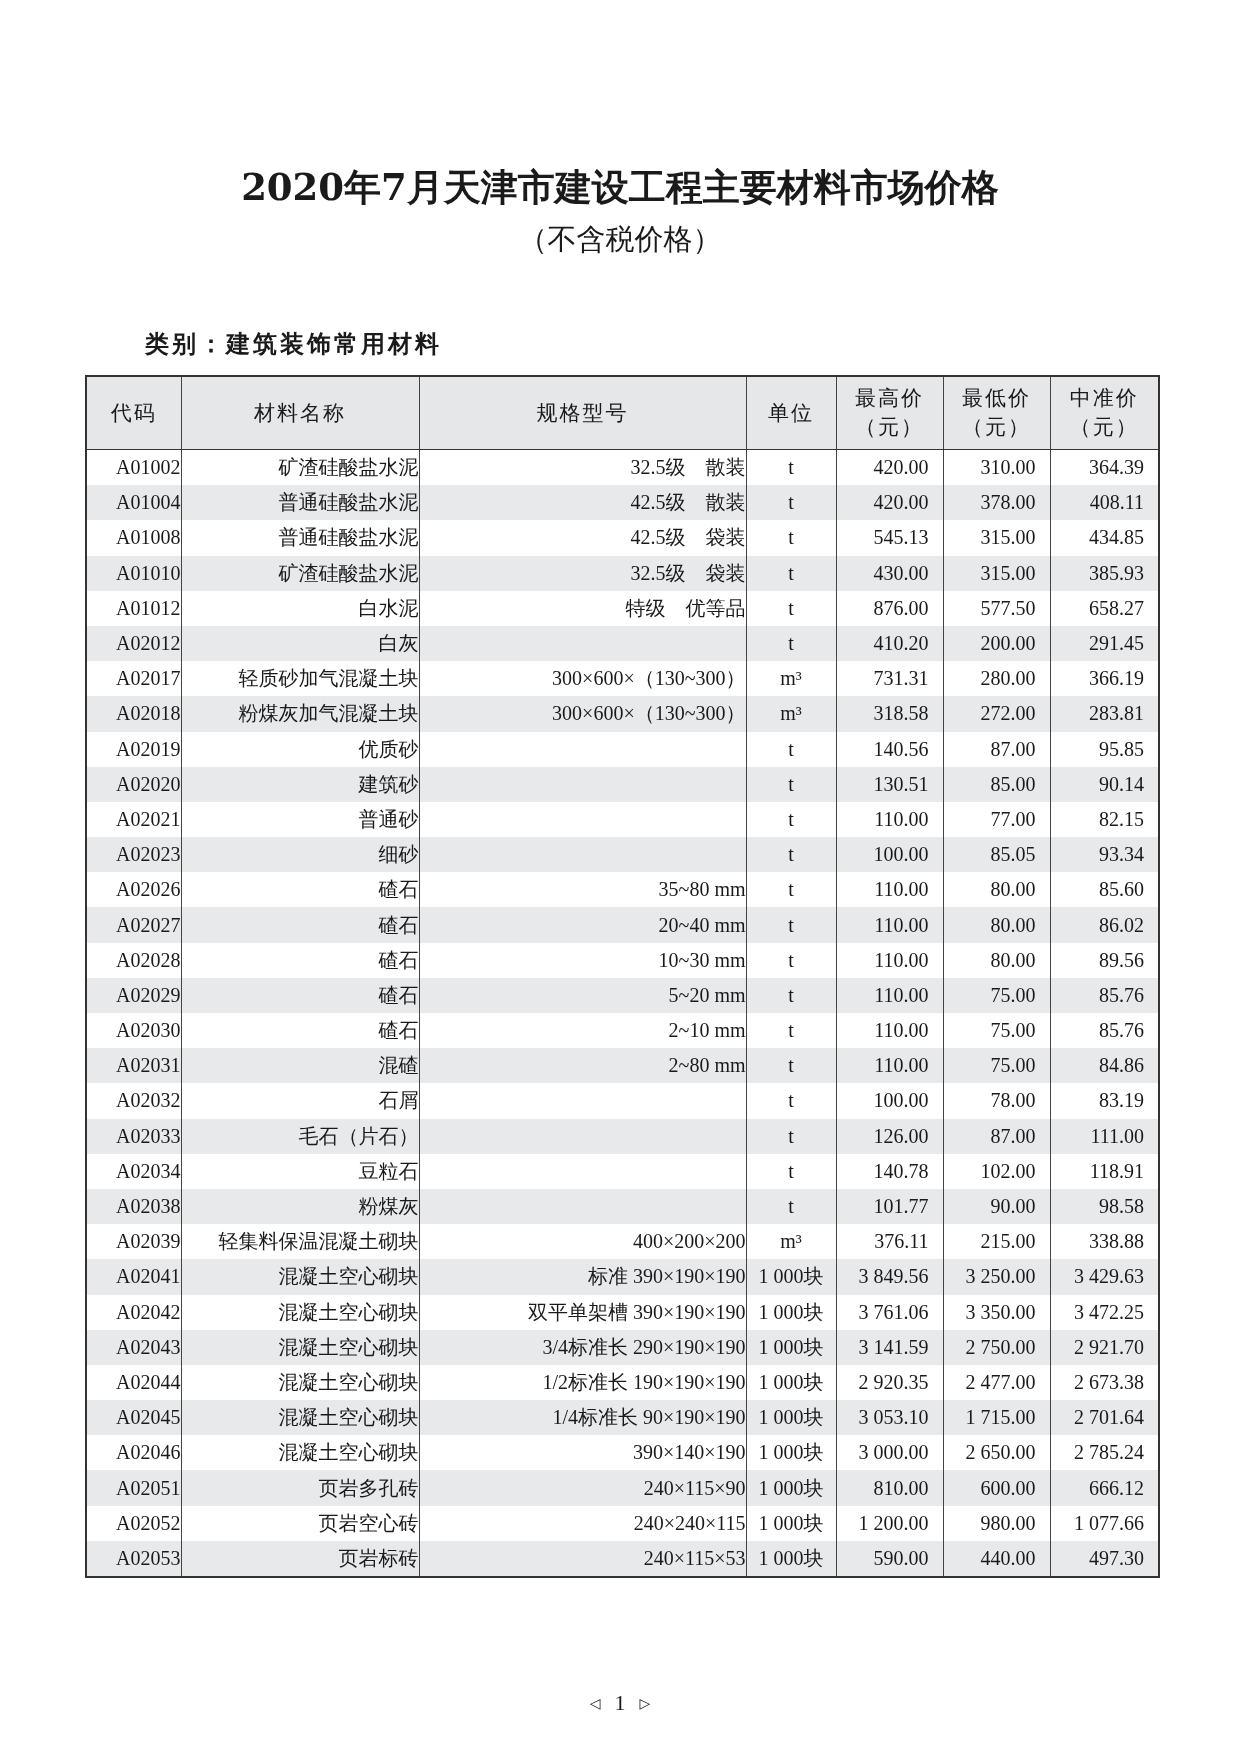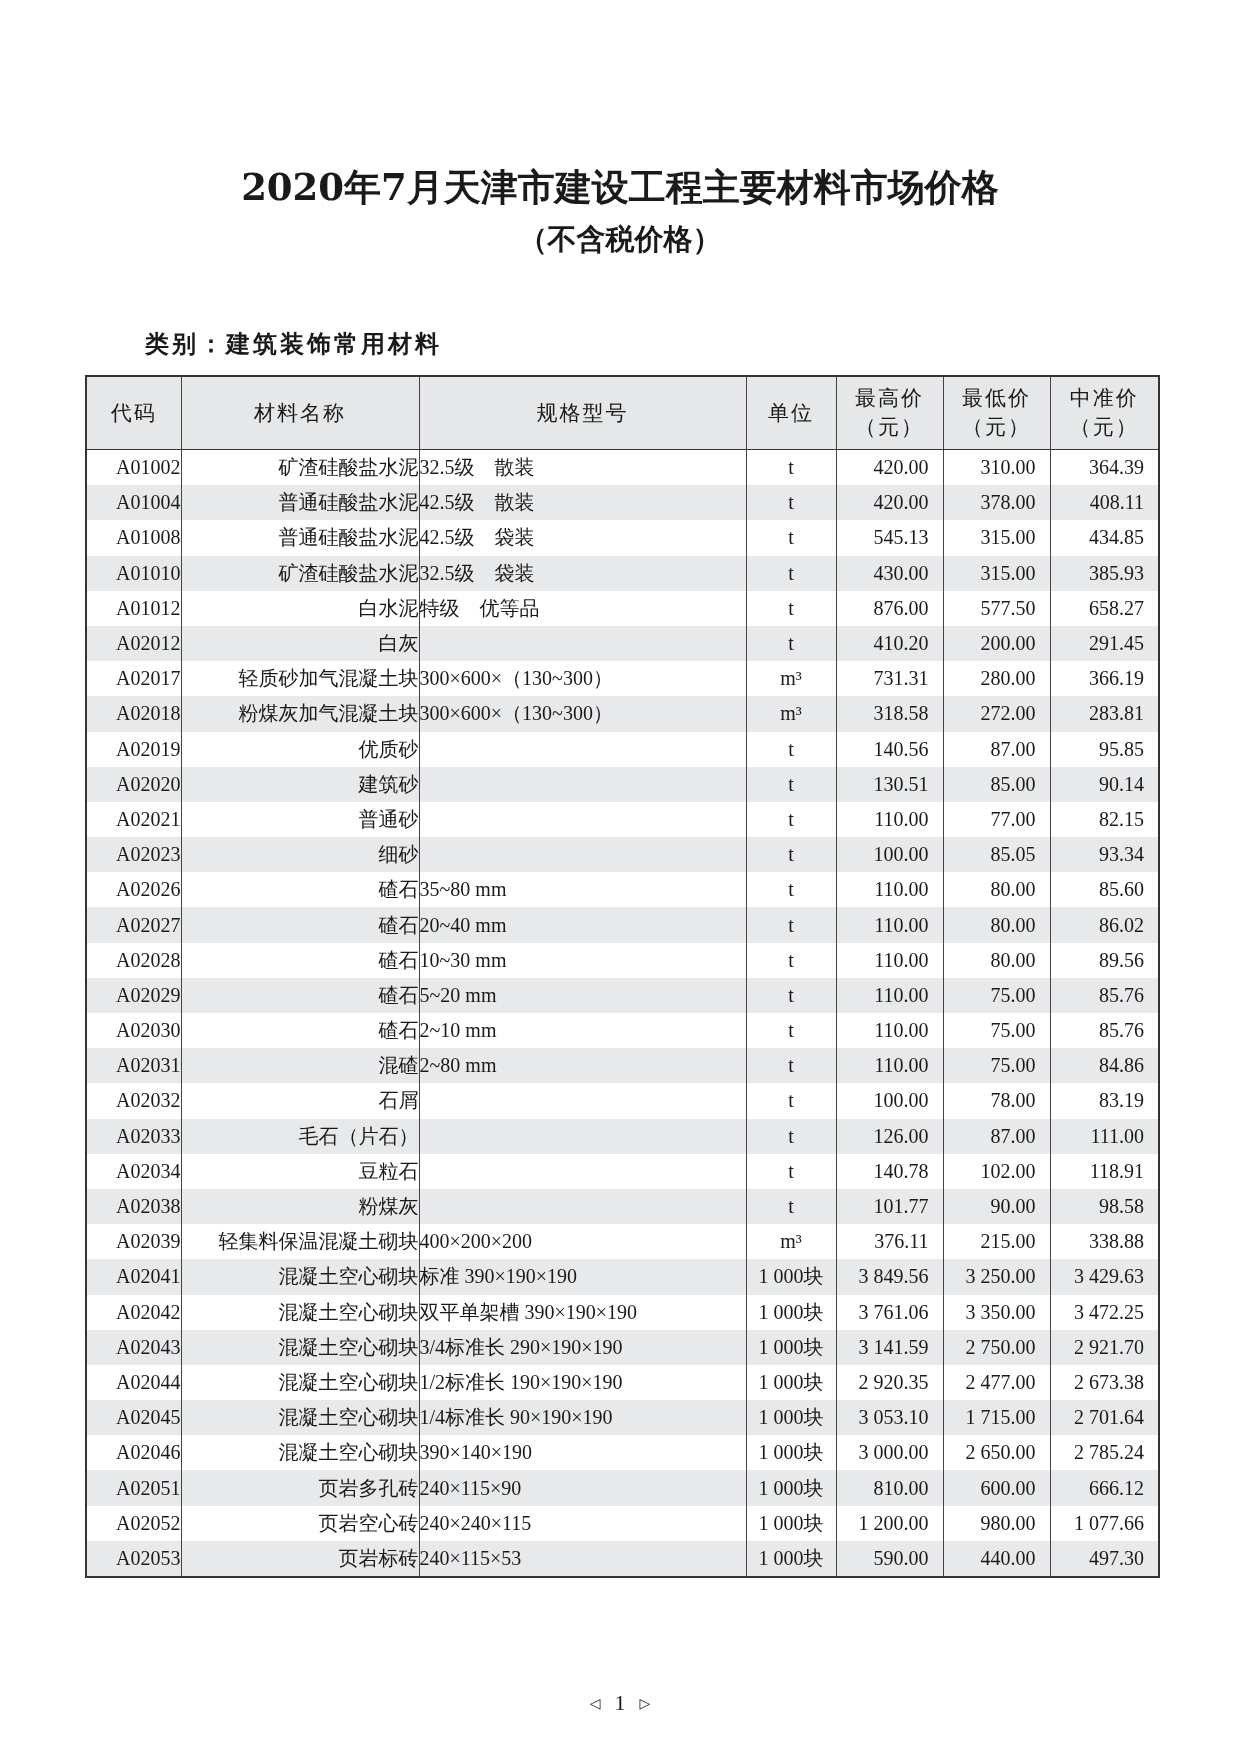--- a/index.html
+++ b/index.html
@@ -1,35 +1,35 @@
 <!DOCTYPE html>
 <html><head>
 <meta charset="utf-8">
 <style>
   html, body { margin:0; padding:0; background:#ffffff; }
   body { width:1240px; height:1753px; position:relative; overflow:hidden;
          font-family:"DejaVu Serif","Liberation Serif",serif; color:#1a1a1a; }
   .title { position:absolute; left:0; width:1240px; top:163px; text-align:center;
            font-size:37px; font-weight:bold; letter-spacing:0px; }
   .subtitle { position:absolute; left:0; width:1240px; top:220px; text-align:center;
-              font-size:29px; font-weight:bold; }
+              font-size:29px; font-weight:normal; }
   .category { position:absolute; left:145px; top:328px; font-size:24px; font-weight:bold;
               letter-spacing:3px; }
   table.prices { position:absolute; left:85px; top:375px; width:1073px;
                  border-collapse:collapse; border:2px solid #333; table-layout:fixed; }
   table.prices th, table.prices td { border-left:1px solid #444; border-right:1px solid #444;
                  padding:0; font-weight:normal; }
   table.prices thead th { background:#e6e7e9; height:72px; font-size:21px; line-height:29px;
                  text-align:center; border-bottom:1.5px solid #333; letter-spacing:2px; }
   table.prices tbody td { height:35.2px; font-size:20px; line-height:35px; white-space:nowrap;
                  font-family:"Liberation Serif","DejaVu Serif",serif; }
   table.prices tbody tr:nth-child(even) td { background:#e8e9eb; }
   td.c-code { text-align:right; }
   td.c-name { text-align:right; }
-  td.c-spec { text-align:left; }
+  td.c-spec { text-align:right; }
   td.c-unit { text-align:center; font-size:17px; }
   td.num { text-align:right; padding-right:14px !important; }
   .page-num { position:absolute; left:0; width:1240px; top:1690px; text-align:center;
               font-size:22px; font-family:"Liberation Serif",serif; }
   .page-num .arrow { font-size:14px; margin:0 14px; vertical-align:2px; }
 </style>
 </head>
 <body>
 
 <div class="title">2020年7月天津市建设工程主要材料市场价格</div>

